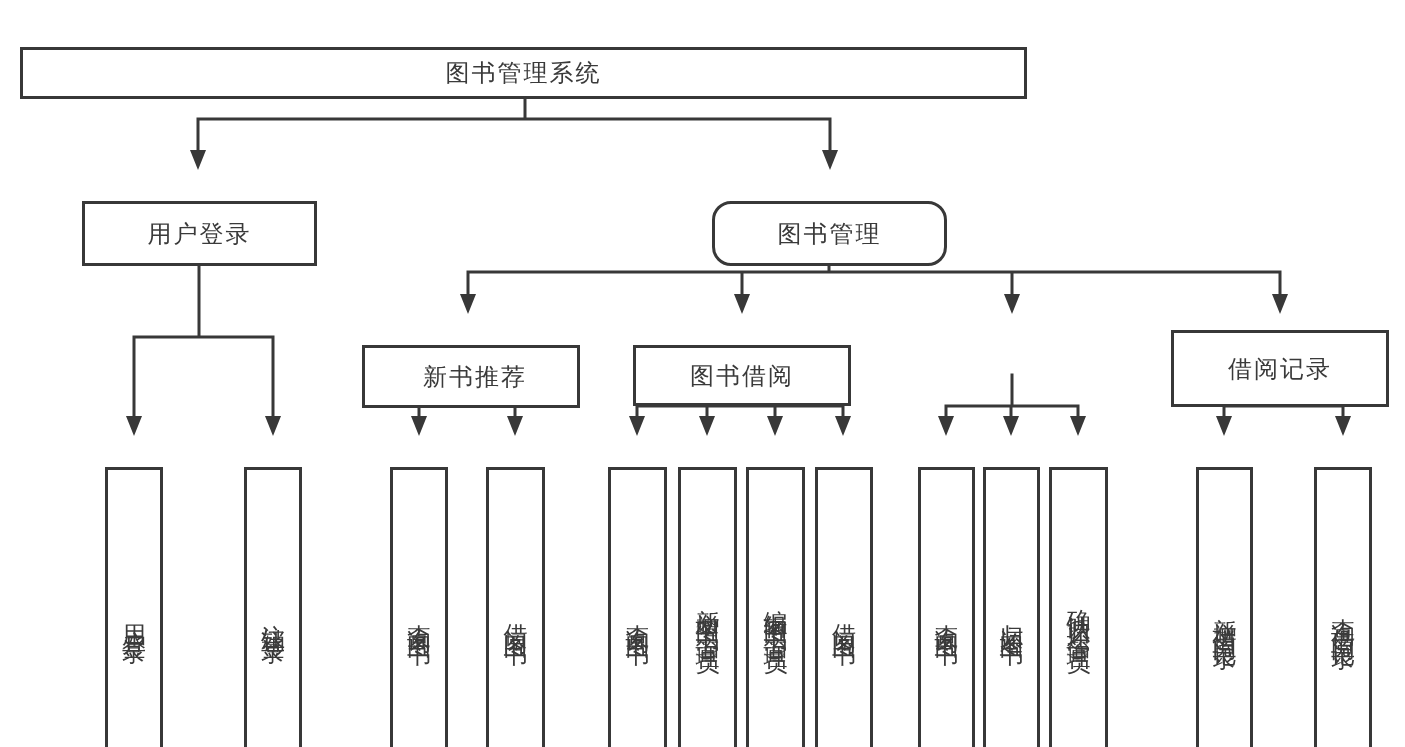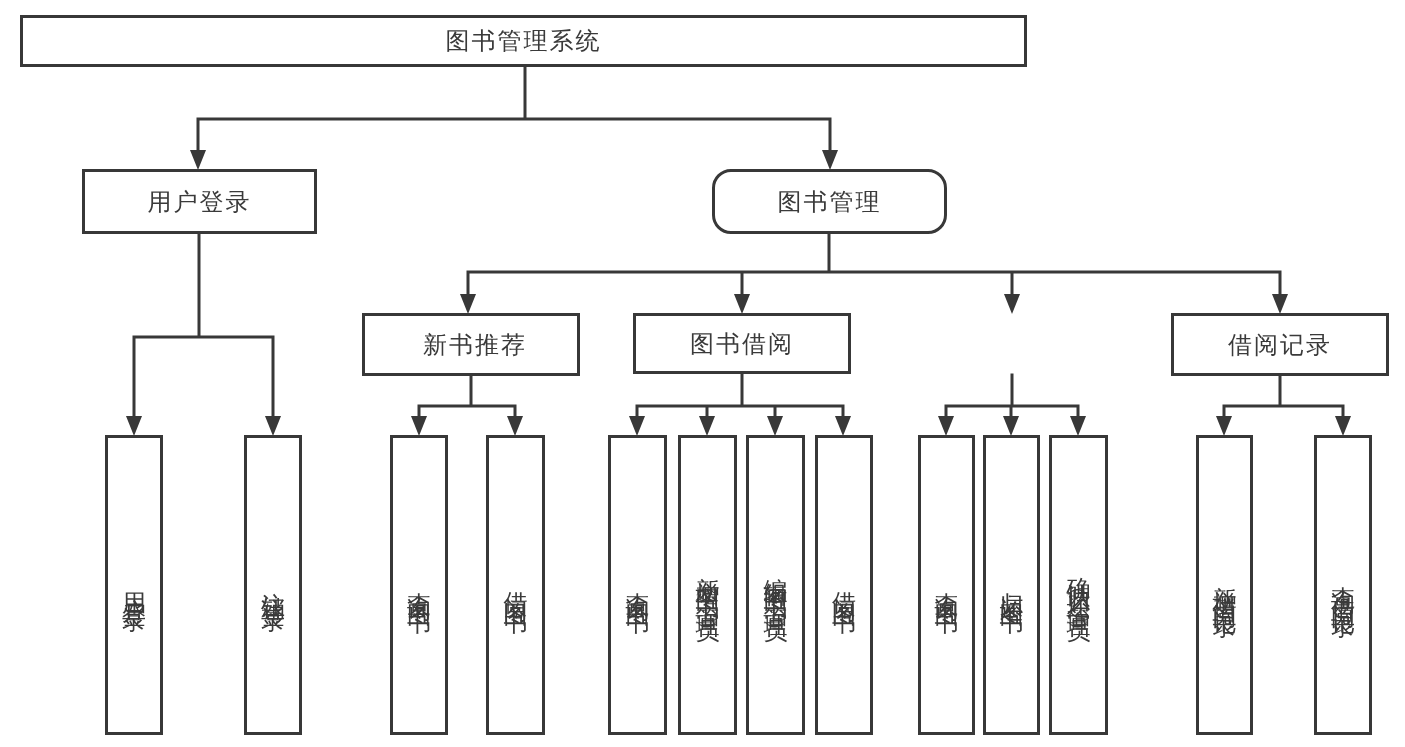--- a/index.html
+++ b/index.html
@@ -30,20 +30,21 @@
     background: #ffffff;
     color: #3a3a3a;
     display: flex;
     align-items: center;
     justify-content: center;
     font-size: 24px;
     line-height: 1;
     text-align: center;
     letter-spacing: 2px;
     white-space: nowrap;
+    margin-top: 32px;
   }
   .node.v {
     writing-mode: vertical-rl;
     text-orientation: mixed;
     letter-spacing: 6px;
     white-space: normal;
   }
   #watermark {
     position: absolute;
     right: 4px;
@@ -102,21 +103,21 @@
     </g>
   </svg>
 
   <div class="node" style="left:20px; top:15px; width:1007px; height:52px;">图书管理系统</div>
 
   <div class="node" style="left:82px; top:169px; width:235px; height:65px;">用户登录</div>
   <div class="node" style="left:712px; top:169px; width:235px; height:65px;border-radius:19px;">图书管理</div>
 
   <div class="node" style="left:362px; top:313px; width:218px; height:63px;padding-left:8px;">新书推荐</div>
   <div class="node" style="left:633px; top:313px; width:218px; height:61px;text-align:right;">图书借阅</div>
-  <div class="node" style="left:1171px; top:313px; width:218px; height:63px;">借阅记录</div>
+  <div class="node" style="left:1171px; top:298px; width:218px; height:77px;">借阅记录</div>
 
   <div class="node v" style="left:105px; top:435px; width:58px; height:300px;">用户登录</div>
   <div class="node v" style="left:244px; top:435px; width:58px; height:300px;">注销登录</div>
 
   <div class="node v" style="left:390px; top:435px; width:58px; height:300px;">查询图书</div>
   <div class="node v" style="left:486px; top:435px; width:59px; height:300px;">借阅图书</div>
 
   <div class="node v" style="left:608px; top:435px; width:59px; height:300px;">查询图书</div>
   <div class="node v" style="left:678px; top:435px; width:59px; height:300px;">新增图书（管理员）</div>
   <div class="node v" style="left:746px; top:435px; width:59px; height:300px;">编辑图书（管理员）</div>

